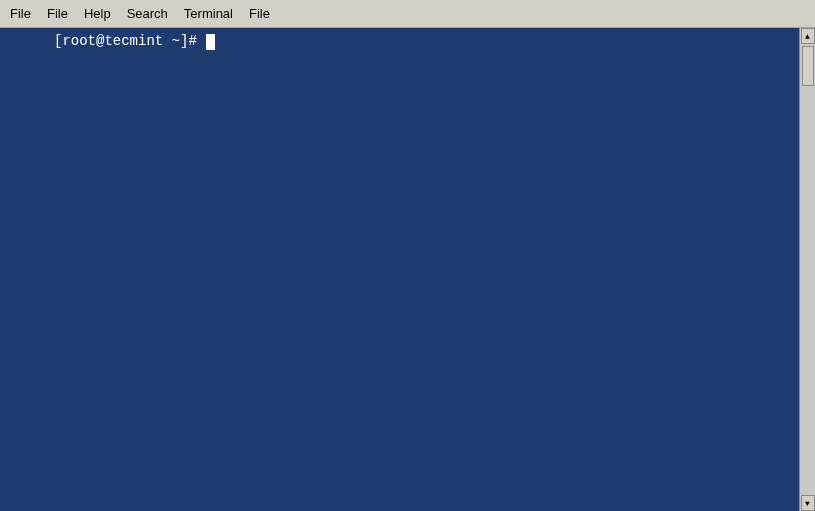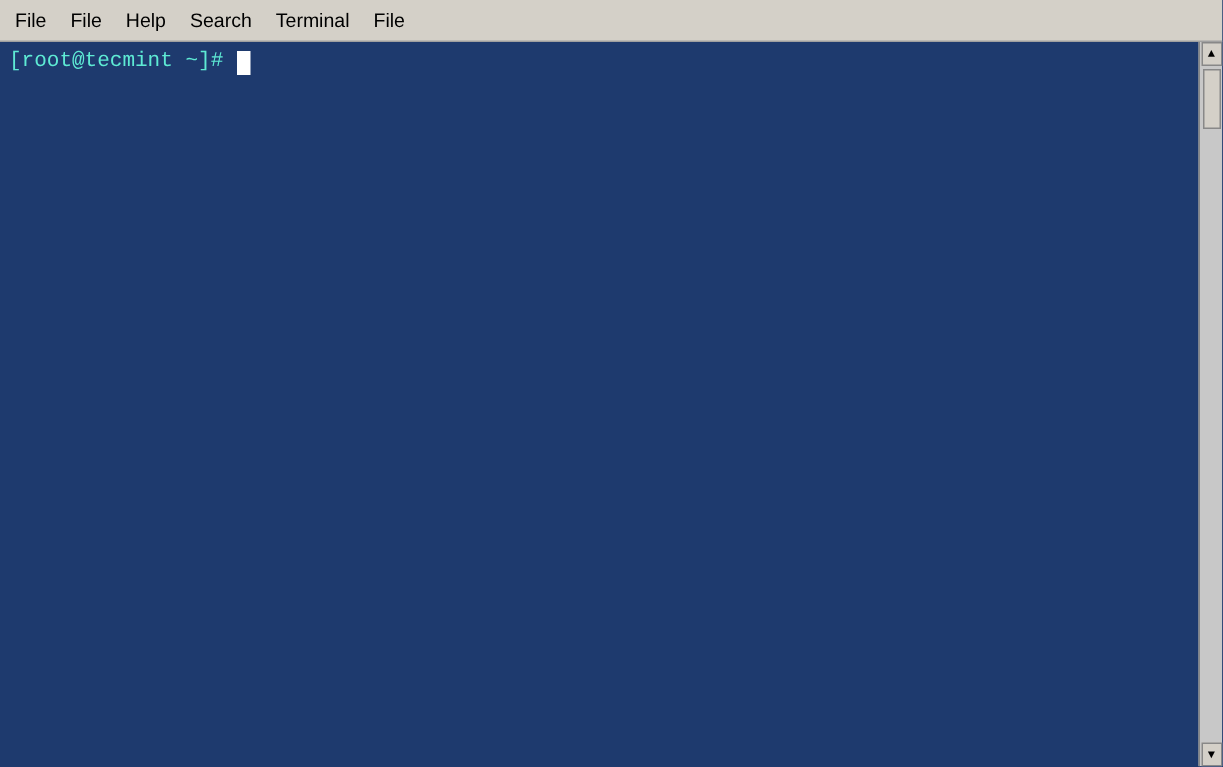--- a/index.html
+++ b/index.html
@@ -46,24 +46,25 @@
       padding: 4px 6px;
       display: flex;
       flex-direction: column;
       position: relative;
       overflow: hidden;
     }
 
     .terminal-line {
       display: flex;
       align-items: center;
-      color: #5eead4;
+      color: #ffffff;
       font-size: 14px;
       line-height: 1.4;
       white-space: pre;
+      margin-left: 48px;
     }
 
     .cursor {
       display: inline-block;
       width: 9px;
       height: 16px;
       background: #ffffff;
       margin-left: 1px;
       vertical-align: middle;
     }

